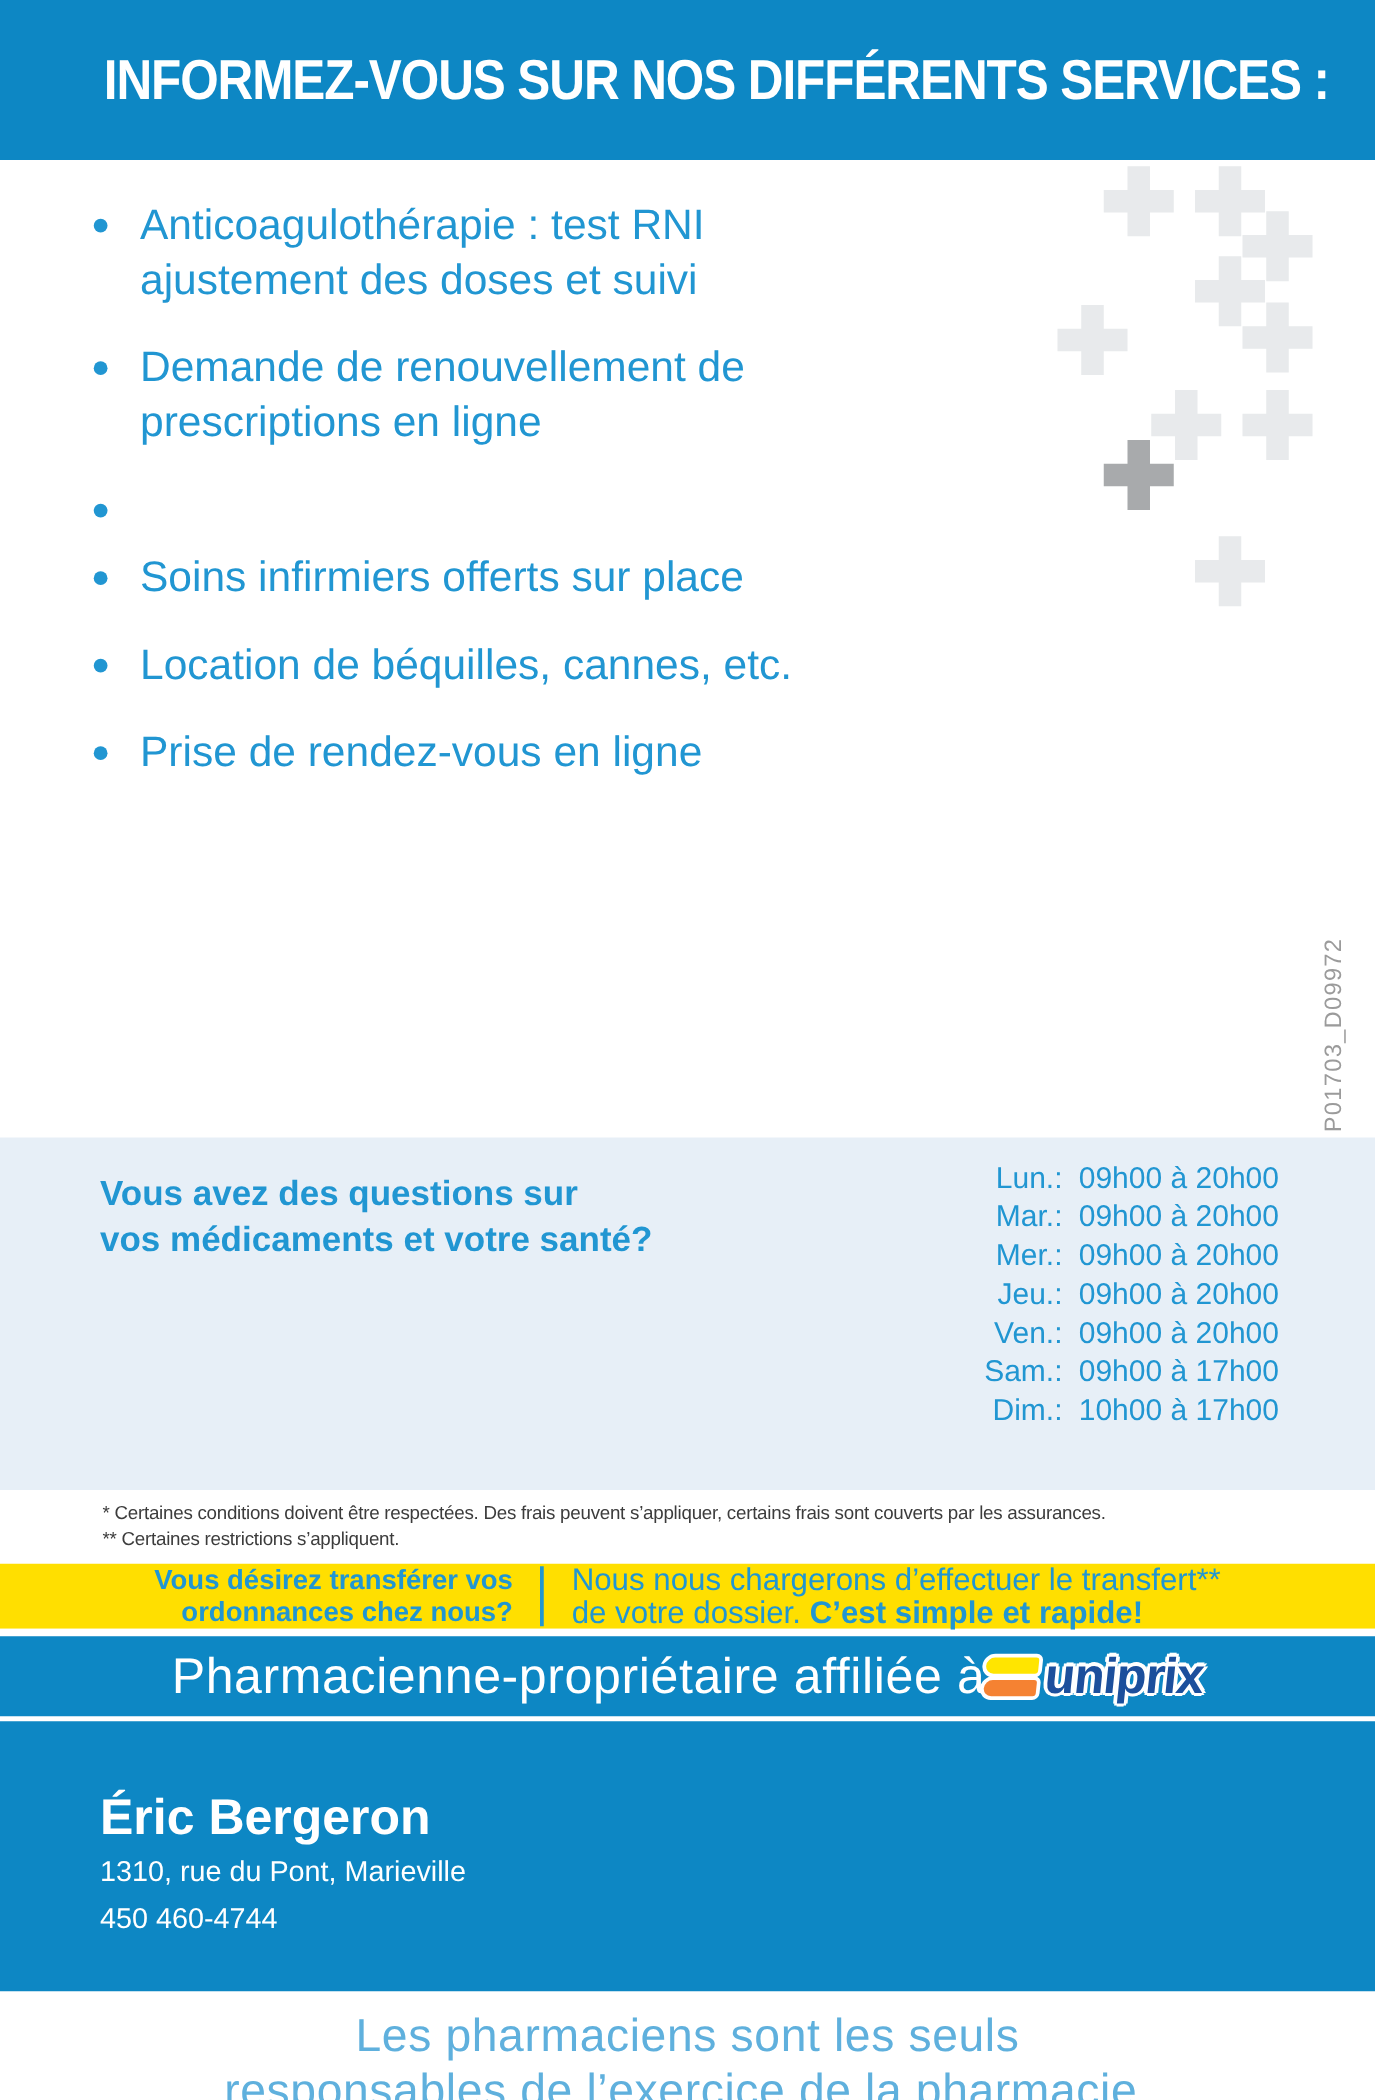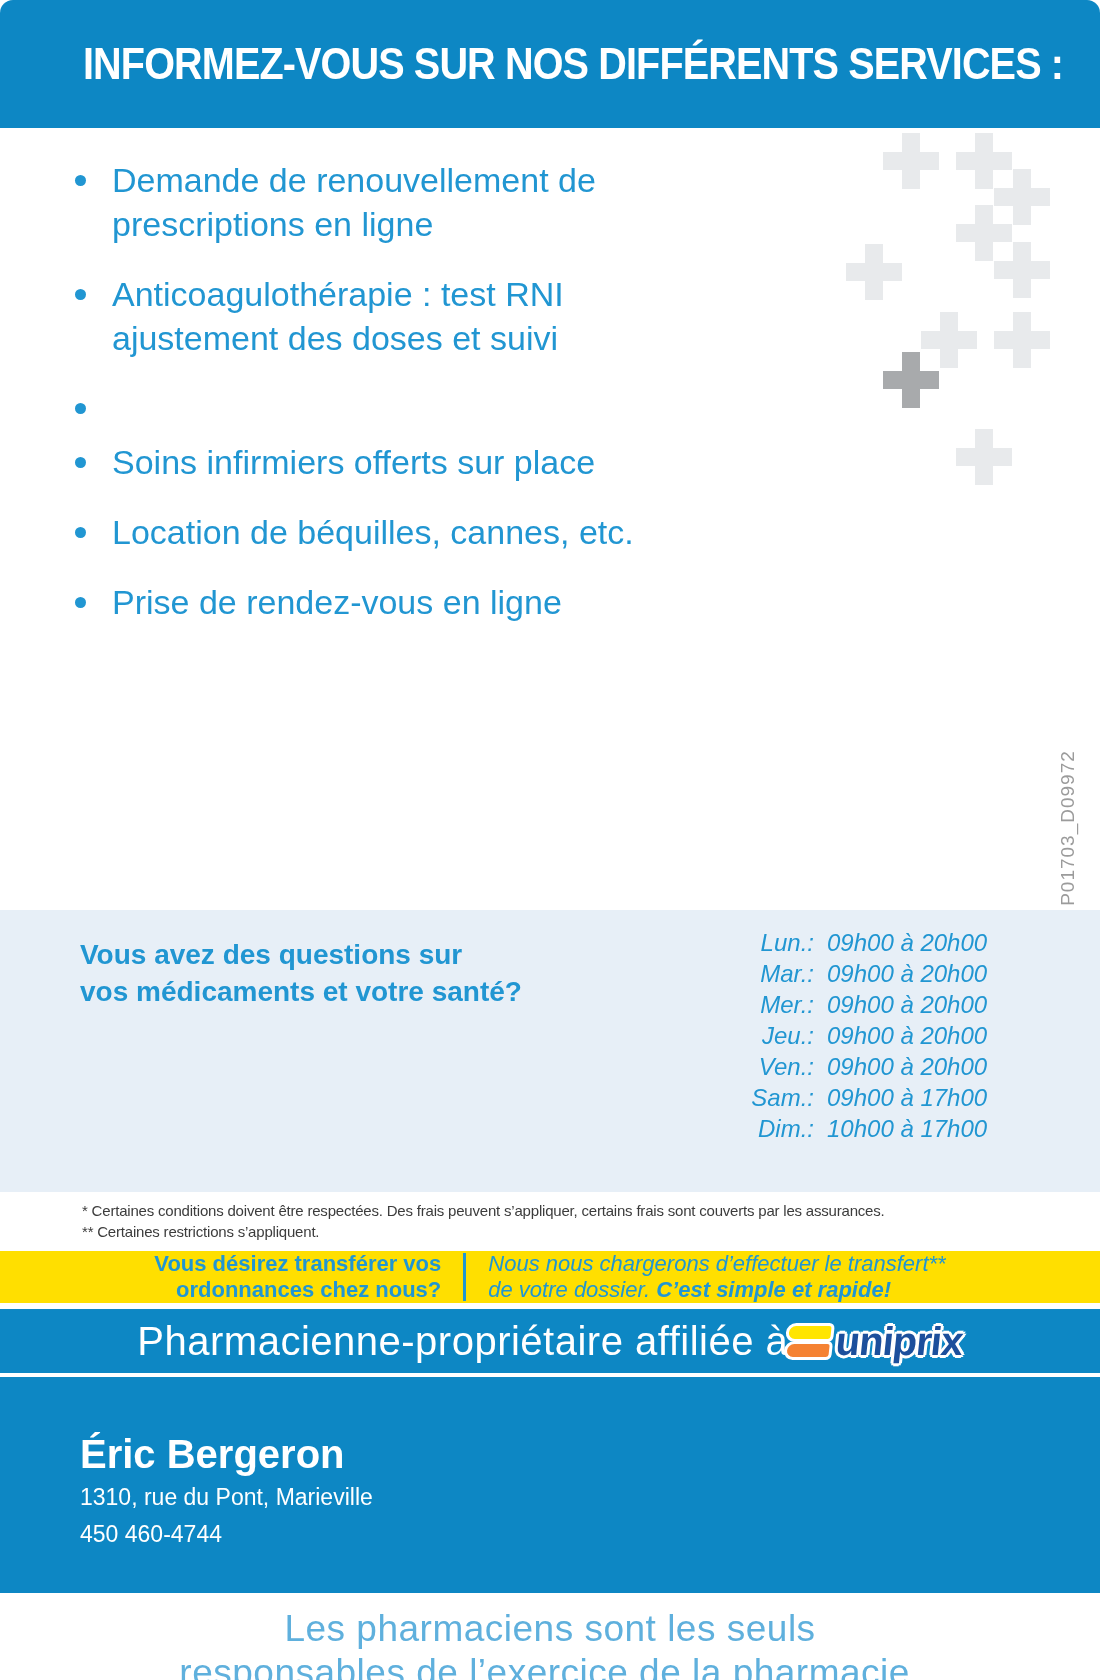--- a/index.html
+++ b/index.html
@@ -1,17 +1,17 @@
 <!DOCTYPE html>
 <html><head>
 <meta charset="utf-8">
 <style>
   html,body{margin:0;padding:0;}
   body{font-family:"Liberation Sans",sans-serif;background:#ffffff;}
-  .page{position:relative;width:1100px;height:1680px;margin:0 auto;background:#ffffff;overflow:hidden;border-radius:13px;}
+  .page{position:relative;width:1100px;height:1680px;margin:0 auto;background:#ffffff;overflow:hidden;}
 
   
   .header{height:128px;background:#0d87c4;display:flex;align-items:center;padding-left:83px;box-sizing:border-box;}
   .header .title{display:inline-block;transform:scaleX(0.88);transform-origin:left center;
     font-size:45px;font-weight:bold;color:#ffffff;letter-spacing:-1px;white-space:nowrap;}
 
   
   .body{position:relative;height:782px;}
   .services{list-style:none;margin:0;padding:30px 0 0 75px;width:700px;}
   .services li{display:flex;margin-bottom:26px;color:#2196d2;font-size:34px;line-height:44px;}
@@ -26,33 +26,33 @@
   .plus.light::before,.plus.light::after{background:#e8eaec;}
   .plus.dark::before,.plus.dark::after{background:#a8aaac;}
 
   .print-code{position:absolute;left:1068px;top:828px;transform:translate(-50%,-50%) rotate(-90deg);
     font-size:19px;color:#9b9b9b;letter-spacing:1px;white-space:nowrap;}
 
   
   .band-light{position:relative;height:282px;background:#e7eff7;}
   .q-head{position:absolute;left:80px;top:26px;font-size:28px;font-weight:bold;color:#2196d2;line-height:37px;white-space:pre-line;}
   .q-meet{position:absolute;left:80px;top:132px;font-size:28px;font-weight:bold;color:#2196d2;}
-  .hours{position:absolute;left:704px;top:17px;font-style:italic;}
+  .hours{position:absolute;left:740px;top:17px;}
   .hours .row{display:flex;line-height:31px;font-size:24px;color:#2196d2;}
   .hours .day{width:110px;text-align:right;}
   .hours .time{margin-left:13px;}
 
   
   .footnotes{height:59px;box-sizing:border-box;padding:8px 18px 0 82px;color:#3c3c3c;font-size:15px;line-height:21px;letter-spacing:-0.2px;}
 
   
   .band-yellow{height:52px;background:#ffdf00;display:flex;align-items:center;justify-content:center;}
   .ty-left{text-align:right;font-size:22px;font-weight:bold;color:#2196d2;line-height:26px;white-space:pre-line;}
   .ty-div{width:3px;height:48px;background:#2196d2;margin:0 22px;}
-  .ty-right{font-size:22px;color:#2196d2;line-height:26px;font-style:italic;}
+  .ty-right{font-size:25px;color:#2196d2;line-height:26px;}
   .ty-right .b{font-weight:bold;}
 
   .gap-white{height:6px;background:#ffffff;}
 
   
   .footer-blue{background:#0d87c4;}
   .affil{height:64px;display:flex;align-items:center;justify-content:center;padding:0 80px;box-sizing:border-box;}
   .affil-label{color:#ffffff;font-size:40px;font-weight:normal;letter-spacing:0.5px;}
   .uniprix{display:flex;align-items:center;transform:skewX(-6deg);}
   .eq{display:flex;flex-direction:column;gap:5px;margin-right:6px;}
@@ -76,27 +76,27 @@
 <div class="page">
 
   <div class="header">
     <span class="title">INFORMEZ-VOUS SUR NOS DIFFÉRENTS SERVICES :</span>
   </div>
 
   <div class="body">
     <ul class="services">
       <li>
         <span class="dot"></span>
+        <span class="txt">Anticoagulothérapie : test RNI
+ajustement des doses et suivi</span>
+      </li>
+      <li>
+        <span class="dot"></span>
         <span class="txt">Demande de renouvellement de
 prescriptions en ligne</span>
-      </li>
-      <li>
-        <span class="dot"></span>
-        <span class="txt">Anticoagulothérapie : test RNI
-ajustement des doses et suivi</span>
       </li>
       <li>
         <span class="dot"></span>
       </li>
       <li>
         <span class="dot"></span>
         <span class="txt">Soins infirmiers offerts sur place</span>
       </li>
       <li>
         <span class="dot"></span>

